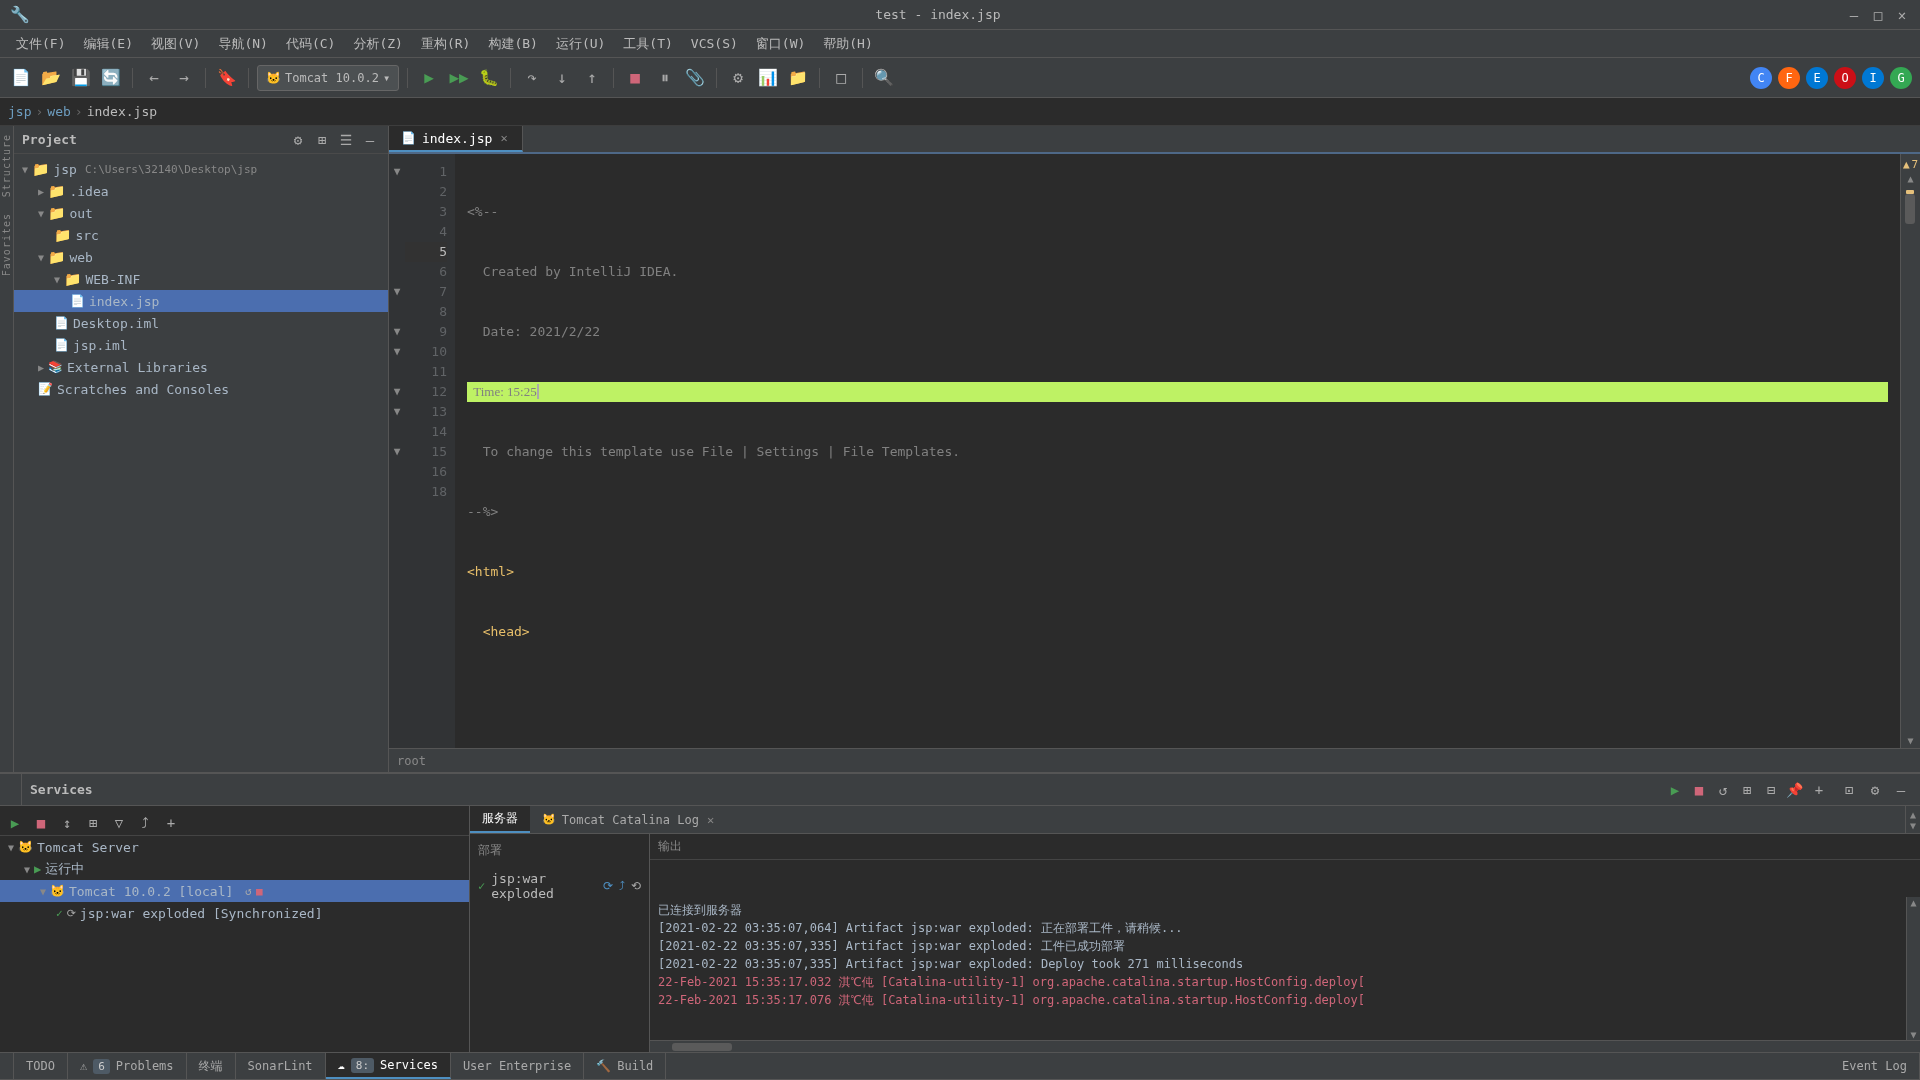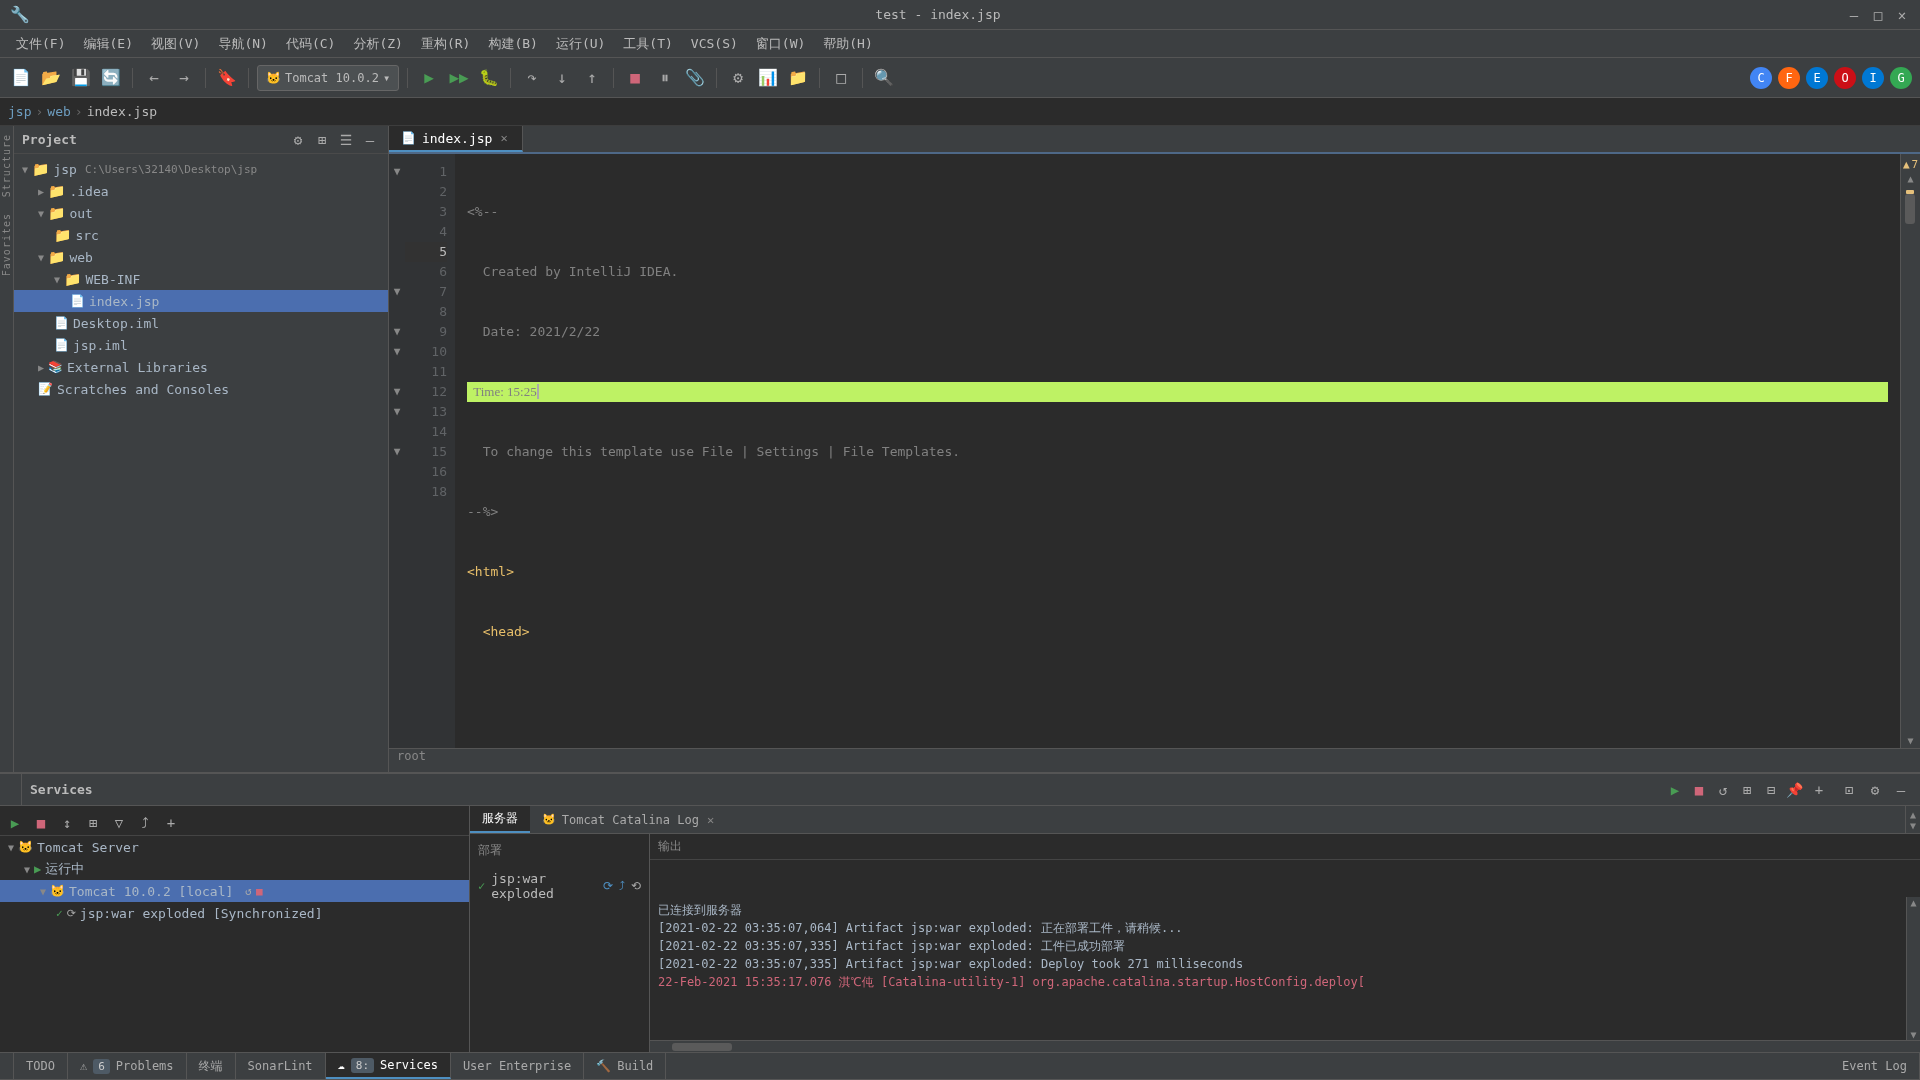--- a/index.html
+++ b/index.html
@@ -711,21 +711,21 @@
         </div>
         <div style="color:#888; font-size:10px;">▲</div>
         <div style="flex:1; width:12px; position:relative;">
           <div style="width:10px; height:30px; background:#5a5a5a; border-radius:3px; position:absolute; top:10px;"></div>
           <div style="position:absolute; top:6px; left:1px; width:8px; height:4px; background:#e5c07b; border-radius:1px;"></div>
         </div>
         <div style="color:#888; font-size:10px;">▼</div>
       </div>
     </div>
 
-    <div style="height:24px; background:#3c3f41; border-top:1px solid #555; display:flex; align-items:flex-start; padding:0 8px; font-size:12px; color:#888;">
+    <div style="height:24px; background:#3c3f41; border-top:1px solid #555; display:flex; align-items:center; padding:0 8px; font-size:12px; color:#888;">
       <span>root</span>
     </div>
   </div>
 </div>
 
 <div style="height:280px; background:#2b2b2b; border-top:2px solid #555; display:flex; flex-direction:column;">
 
   <div class="services-header">
     <div style="width:14px; background:#3c3f41; display:flex; align-items:center; justify-content:center; margin-right:4px; border-right:1px solid #555; align-self:stretch;">
     </div>
@@ -821,20 +821,21 @@
         </div>
 
         <div class="output-panel">
           <div class="output-header">输出</div>
           <div style="display:flex; flex:1; overflow:hidden;margin-top:37px;">
             <div class="output-content">
               <div class="output-line normal">已连接到服务器</div>
               <div class="output-line normal">[2021-02-22 03:35:07,064] Artifact jsp:war exploded: 正在部署工件，请稍候...</div>
               <div class="output-line normal">[2021-02-22 03:35:07,335] Artifact jsp:war exploded: 工件已成功部署</div>
               <div class="output-line normal">[2021-02-22 03:35:07,335] Artifact jsp:war exploded: Deploy took 271 milliseconds</div>
+              <div class="output-line error">22-Feb-2021 15:35:17.032 淇℃伅 [Catalina-utility-1] org.apache.catalina.startup.HostConfig.deploy[</div>
               <div class="output-line error">22-Feb-2021 15:35:17.076 淇℃伅 [Catalina-utility-1] org.apache.catalina.startup.HostConfig.deploy[</div>
             </div>
 
             <div style="width:14px; background:#3c3f41; border-left:1px solid #555; display:flex; flex-direction:column; align-items:center;">
               <div style="color:#888; font-size:10px; cursor:pointer;">▲</div>
               <div style="flex:1;"></div>
               <div style="color:#888; font-size:10px; cursor:pointer;">▼</div>
             </div>
           </div>
 

